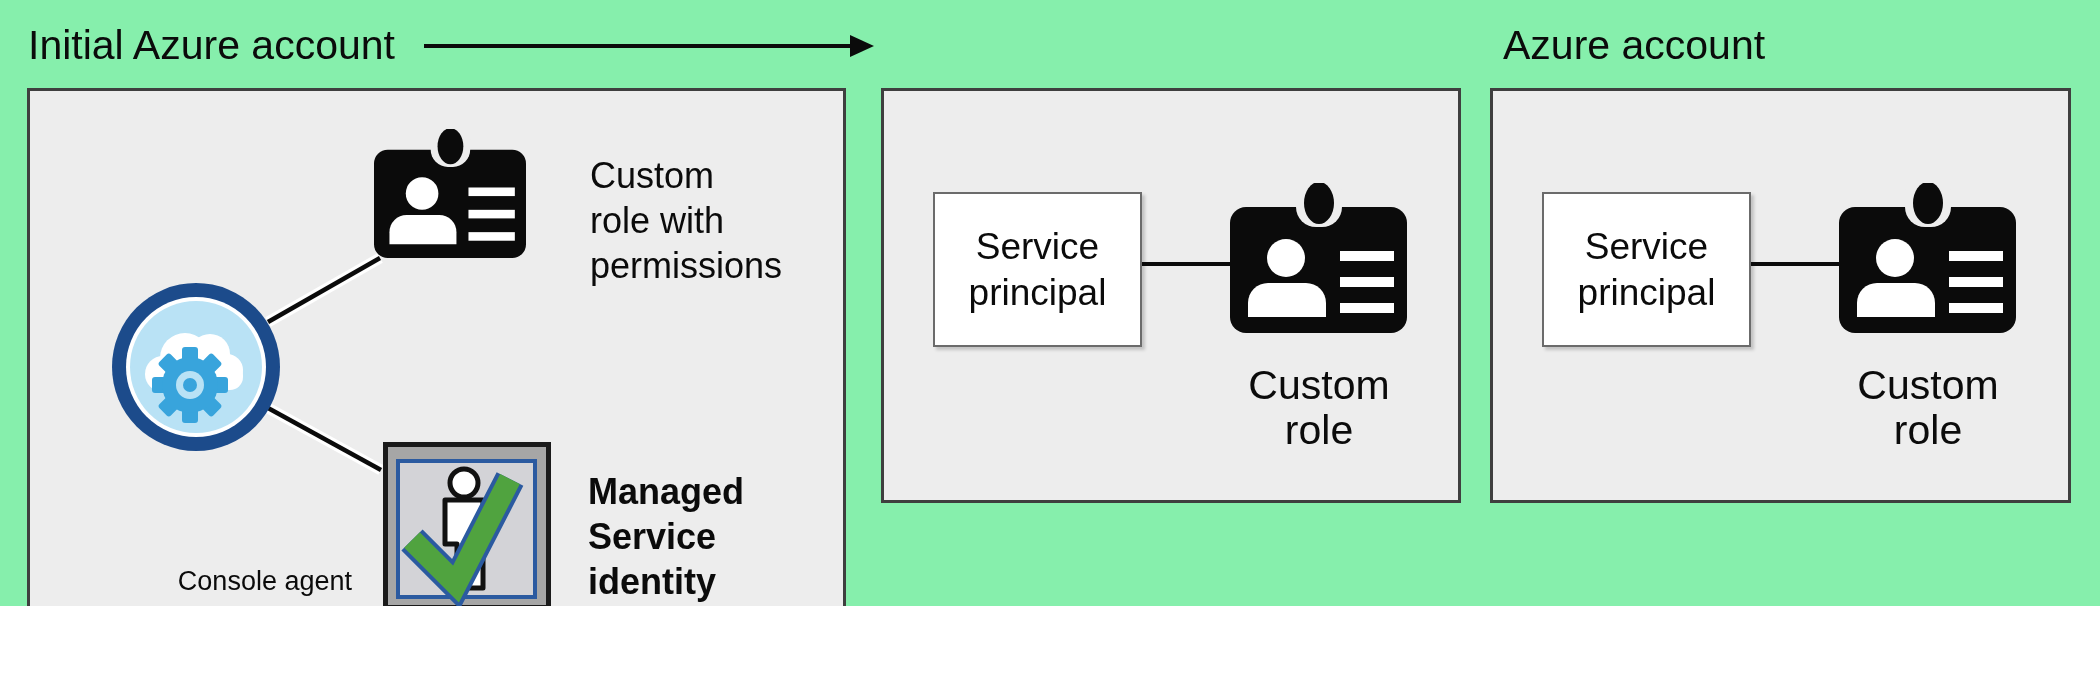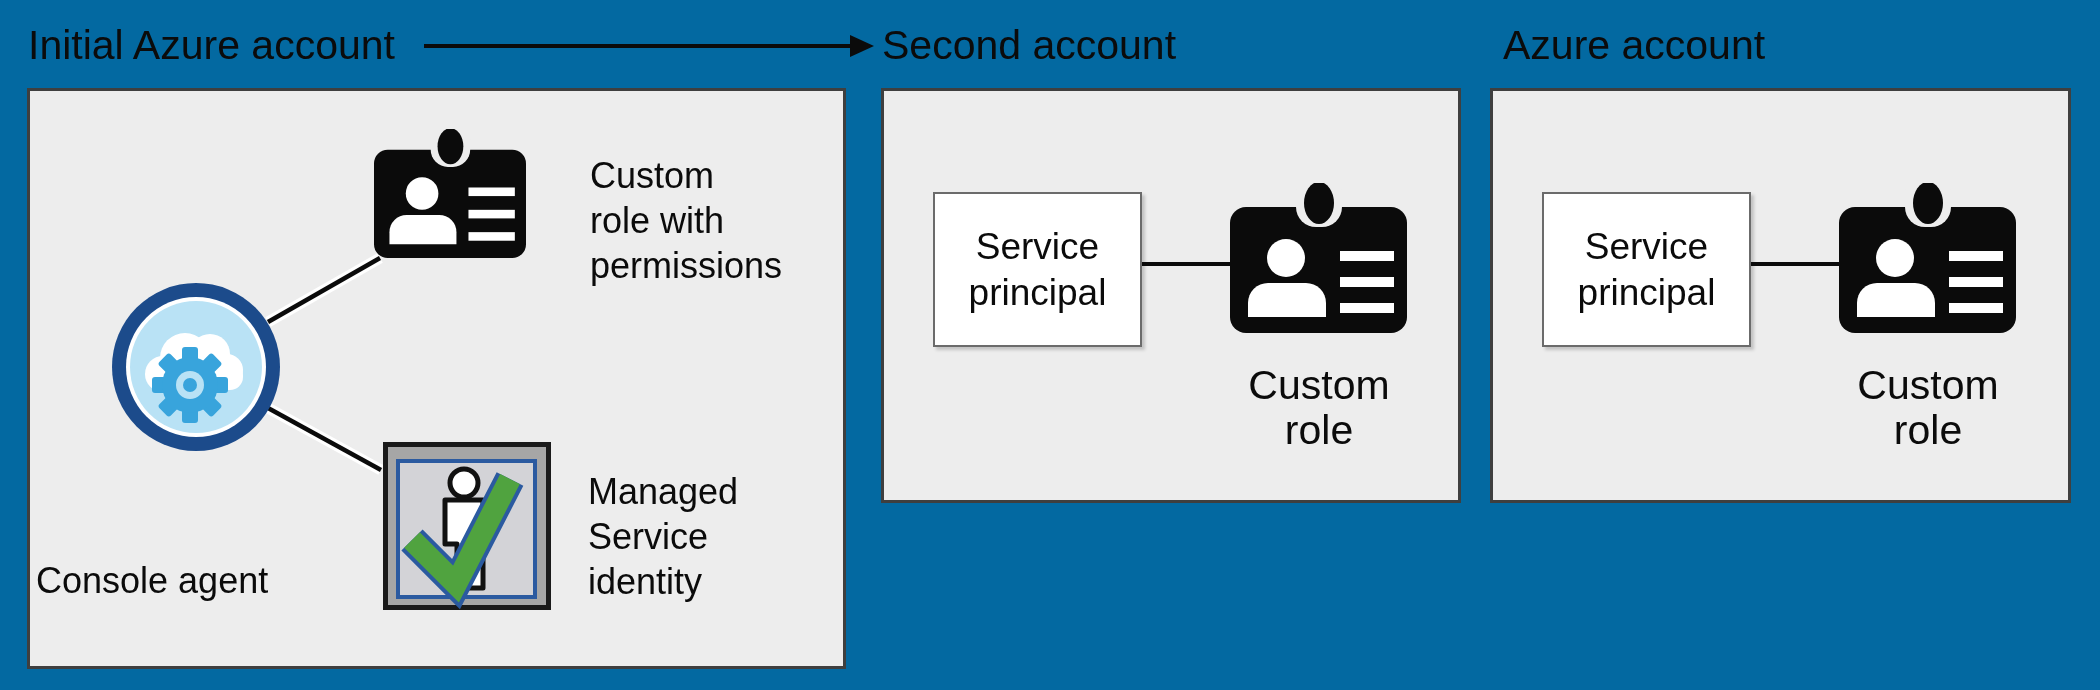--- a/index.html
+++ b/index.html
@@ -1,20 +1,20 @@
 <!DOCTYPE html>
 <html><head>
 <meta charset="utf-8">
 <style>
   html, body { margin: 0; padding: 0; background: #ffffff; }
   .canvas {
     position: relative;
     width: 2100px;
-    height: 690px;
-    background: #0369a1;
+    height: 606px;
+    background: #86efac;
     font-family: "Liberation Sans", "DejaVu Sans", sans-serif;
     color: #0b0b0b;
     overflow: hidden;
   }
   .acct-title {
     position: absolute;
     top: 21px;
     font-size: 41px;
     line-height: 48px;
     white-space: nowrap;
@@ -40,32 +40,32 @@
   .connector-svg { position: absolute; left: 0; top: 0; }
 
   .console-agent-icon { position: absolute; left: 81px; top: 191px; }
 
   .label {
     position: absolute;
     white-space: pre-line;
     color: #0b0b0b;
   }
   .console-agent-label {
-    left: 6px; top: 468px; width: 322px;
-    text-align: left;
-    font-size: 36px; line-height: 44px;
+    left: 0px; top: 468px; width: 322px;
+    text-align: right;
+    font-size: 27px; line-height: 44px;
     white-space: nowrap;
   }
   .custom-role-perm-label {
     left: 560px; top: 62px;
     font-size: 36px; line-height: 45px;
   }
   .msi-label {
     left: 558px; top: 378px;
-    font-size: 36px; line-height: 45px;
+    font-size: 36px; line-height: 45px; font-weight: bold;
   }
 
   .badge1 { position: absolute; left: 344px; top: 38px; }
   .msi-icon { position: absolute; left: 353px; top: 351px; }
 
   
   .sp-box {
     position: absolute;
     left: 49px; top: 101px;
     width: 209px; height: 155px;
@@ -98,21 +98,20 @@
 
 <div class="canvas">
 
   <div class="acct-title title-initial">Initial Azure account</div>
 
   <svg class="flow-arrow" width="456" height="36" viewBox="0 0 456 36">
     <line x1="2" y1="18" x2="430" y2="18" stroke="#0b0b0b" stroke-width="4"></line>
     <polygon points="428,7 452,18 428,29" fill="#0b0b0b"></polygon>
   </svg>
 
-  <div class="acct-title title-second">Second account</div>
   <div class="acct-title title-third">Azure account</div>
 
   <div class="account-box box-initial">
 
     <svg class="connector-svg" width="813" height="575" viewBox="0 0 813 575">
       <line x1="238" y1="231" x2="350" y2="167" stroke="#ffffff" stroke-width="11"></line>
       <line x1="238" y1="231" x2="350" y2="167" stroke="#0b0b0b" stroke-width="4.5"></line>
       <line x1="238" y1="317" x2="351" y2="379" stroke="#ffffff" stroke-width="11"></line>
       <line x1="238" y1="317" x2="351" y2="379" stroke="#0b0b0b" stroke-width="4.5"></line>
     </svg>

